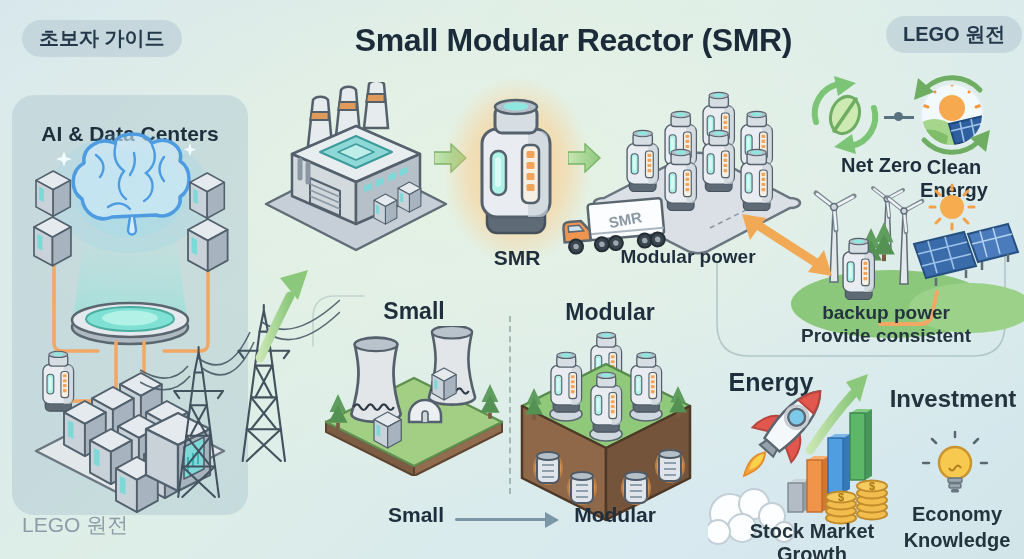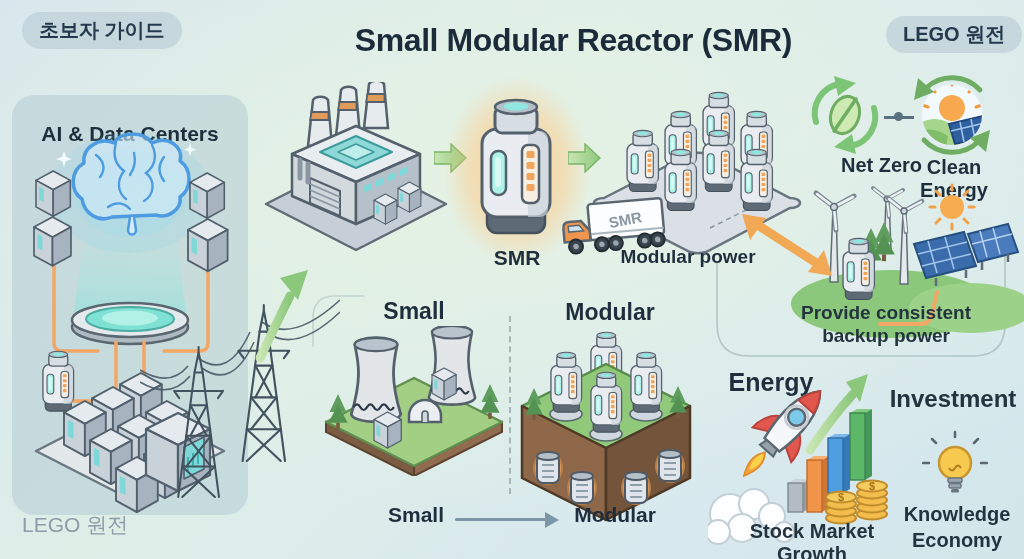--- a/index.html
+++ b/index.html
@@ -74,21 +74,21 @@
         <rect x="-1.5" y="24" width="3" height="5" fill="#7a5b40"></rect>
       </g>
     </defs>
   </svg>
 
   <svg class="abs" style="left:0;top:0;pointer-events:none" width="1024" height="559">
     <path d="M717,262 V324 Q717,356 749,356 H973 Q1005,356 1005,324 V250" fill="none" stroke="#8fa8ac" stroke-width="1.6" opacity=".55" stroke-linecap="round"></path>
     <path d="M313,346 V318 Q313,296 335,296 H364" fill="none" stroke="#8fa8ac" stroke-width="1.6" opacity=".38" stroke-linecap="round"></path>
   </svg>
 
-  <div class="abs badge" style="left:22px;top:12px">초보자 가이드</div>
+  <div class="abs badge" style="left:22px;top:20px">초보자 가이드</div>
   <div class="abs title" style="left:262px;top:22px;width:530px">Small Modular Reactor (SMR)</div>
   <div class="abs badge" style="left:886px;top:16px">LEGO 원전</div>
 
   <div class="abs panel" style="left:12px;top:95px;width:236px;height:420px"></div>
   <div class="abs lbl" style="left:18px;top:122px;width:224px;font-size:21px">AI &amp; Data Centers</div>
 
   <svg class="abs" style="left:12px;top:95px" width="236" height="420" viewBox="0 0 236 420">
     <polygon points="74,128 162,128 176,230 60,230" fill="url(#gBeam)"></polygon>
     <ellipse cx="118" cy="98" rx="80" ry="60" fill="#7fd4f0" opacity=".16"></ellipse>
     <ellipse cx="118" cy="98" rx="56" ry="44" fill="#8fe0f4" opacity=".22"></ellipse>
@@ -328,22 +328,22 @@
     <use href="#canister" transform="translate(52,56) scale(0.46)"></use>
   </svg>
 
   <svg class="abs" style="left:738px;top:210px" width="100" height="70" viewBox="0 0 100 70">
     <path d="M18,14 L80,54" stroke="#f2a956" stroke-width="9" stroke-linecap="round"></path>
     <polygon points="4,4 28,8 12,30" fill="#f2a956"></polygon>
     <polygon points="94,66 70,62 86,40" fill="#f2a956"></polygon>
   </svg>
 
   <div class="abs cap" style="left:788px;top:301px;width:196px;font-size:19px;font-weight:600;line-height:23px">
+    <div>backup power</div>
     <div>Provide consistent</div>
-    <div>backup power</div>
   </div>
 
   <div class="abs lbl" style="left:364px;top:298px;width:100px;font-size:23px">Small</div>
   <svg class="abs" style="left:312px;top:326px" width="205" height="150" viewBox="0 0 205 150">
     <polygon points="14,96 102,140 102,150 14,106" fill="#7c5c43" stroke="#5d432f" stroke-width="2"></polygon>
     <polygon points="102,140 190,96 190,106 102,150" fill="#916c4e" stroke="#5d432f" stroke-width="2"></polygon>
     <polygon points="14,96 102,52 190,96 102,140" fill="#a3cf85" stroke="#5f9050" stroke-width="2.5" stroke-linejoin="round"></polygon>
     <g transform="translate(64,14) scale(1.12)">
       <path d="M-22,66 C-13,36 -15,22 -19,4 A19,6 0 0 1 19,4 C15,22 13,36 22,66 A22,7 0 0 1 -22,66 Z" fill="#e2e6e9" stroke="#54616d" stroke-width="2.5"></path>
       <ellipse cx="0" cy="4" rx="19" ry="6" fill="#b9c3cb" stroke="#54616d" stroke-width="2"></ellipse>
@@ -473,17 +473,17 @@
     <g stroke="#5a6770" stroke-width="2.5" stroke-linecap="round">
       <path d="M33,7 v-5 M14,13 l-4,-4 M52,13 l4,-4 M7,33 h-6 M59,33 h6"></path>
     </g>
     <circle cx="33" cy="33" r="16" fill="#f8c94f" stroke="#c9952e" stroke-width="2.5"></circle>
     <path d="M27,38 q3,5 6,0 q3,-5 6,0" stroke="#b07d20" stroke-width="2" fill="none"></path>
     <rect x="26" y="48" width="14" height="4.5" rx="1.5" fill="#9aa5ae" stroke="#6a7781" stroke-width="1.5"></rect>
     <rect x="27" y="53.5" width="12" height="4.5" rx="1.5" fill="#9aa5ae" stroke="#6a7781" stroke-width="1.5"></rect>
     <rect x="29" y="59" width="8" height="3.5" rx="1.5" fill="#6a7781"></rect>
   </svg>
   <div class="abs cap" style="left:893px;top:501px;width:128px;font-size:20px;font-weight:600;line-height:26px">
+    <div>Economy</div>
     <div>Knowledge</div>
-    <div>Economy</div>
   </div>
 
 </div>
 
 </body></html>

